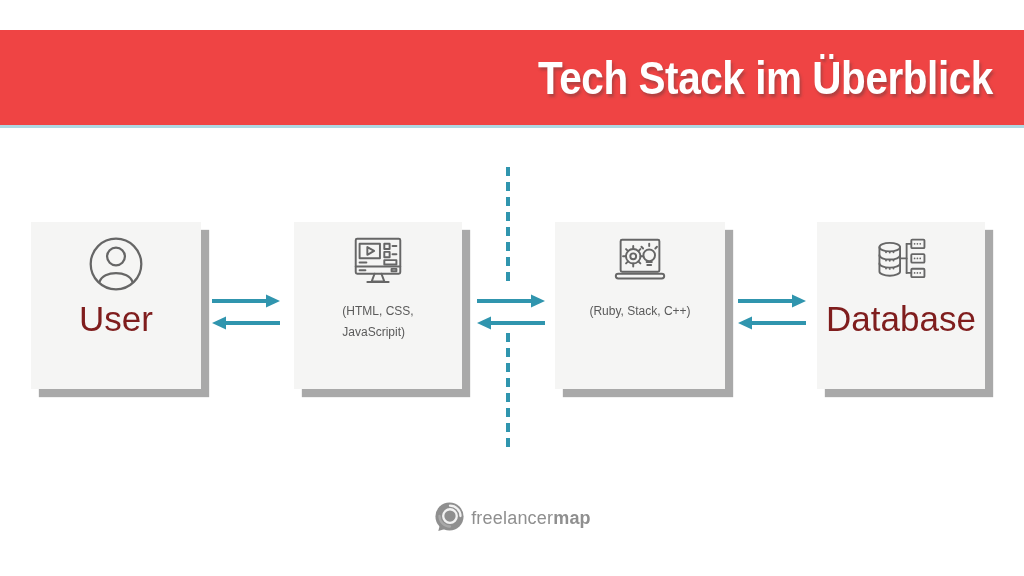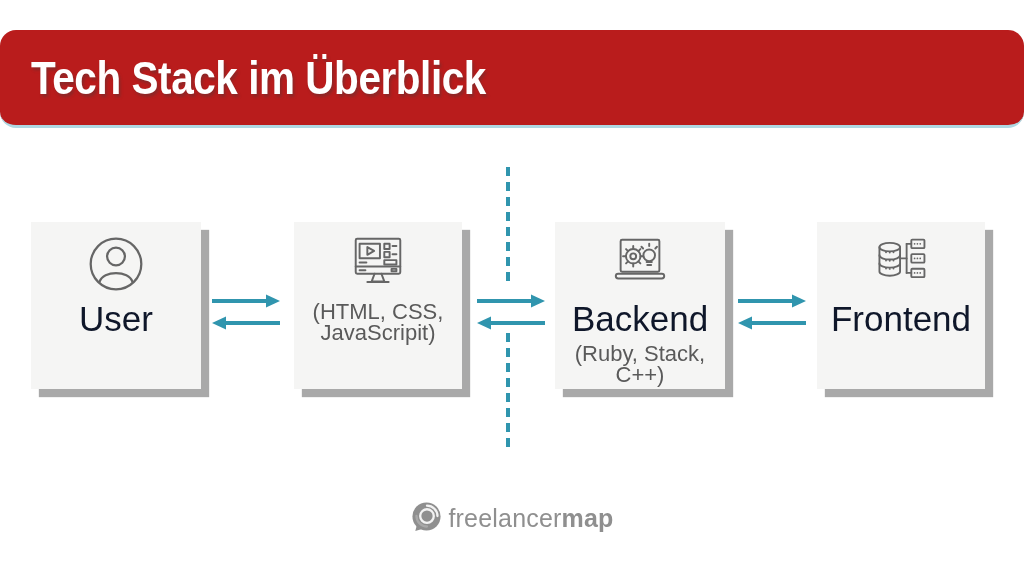--- a/index.html
+++ b/index.html
@@ -3,22 +3,22 @@
 <meta charset="utf-8">
 <style>
   html,body{margin:0;padding:0;}
   body{
     width:1024px;height:576px;position:relative;overflow:hidden;
     background:#ffffff;font-family:"Liberation Sans",sans-serif;
   }
   
   .banner{
     position:absolute;left:0;top:30px;width:1024px;height:95px;
-    background:#b91c1c;border-bottom:3px solid #AFD8E2;
-    display:flex;align-items:center;justify-content:flex-start;border-radius:16px;
+    background:#ef4444;border-bottom:3px solid #AFD8E2;
+    display:flex;align-items:center;justify-content:flex-end;
   }
   .banner-title{
     color:#ffffff;font-weight:700;font-size:46px;letter-spacing:-0.5px;
     transform:scaleX(0.88);transform-origin:center;
     text-shadow:2px 3px 3px rgba(60,60,60,0.35);
     white-space:nowrap;
   }
   
   .node{
     position:absolute;top:222px;height:167px;background:#F5F5F4;
@@ -26,24 +26,24 @@
     display:flex;flex-direction:column;align-items:center;box-sizing:border-box;
   }
   .node-user{left:31px;width:170px;}
   .node-frontend{left:294px;width:168px;}
   .node-backend{left:555px;width:170px;}
   .node-database{left:817px;width:168px;}
   .icon-wrap{
     height:68px;margin-top:8px;display:flex;align-items:center;justify-content:center;
   }
   .node-label{
-    font-size:35px;color:#0f172a;line-height:42px;white-space:nowrap;
+    font-size:35px;color:#7f1d1d;line-height:42px;white-space:nowrap;
   }
   .node-sub{
-    margin-top:3px;font-size:22px;line-height:21px;color:#5A5A5A;text-align:center;
+    margin-top:3px;font-size:12px;line-height:21px;color:#5A5A5A;
   }
   .node-sub span{display:block;}
   svg.lineicon{stroke:#666666;fill:none;stroke-width:2;stroke-linecap:round;stroke-linejoin:round;}
   svg.lineicon .filldot{fill:#666666;stroke:none;}
   
   .arrow-pair{position:absolute;top:289px;width:70px;height:46px;}
   .arrow-pair-1{left:211px;}
   .arrow-pair-2{left:476px;}
   .arrow-pair-3{left:737px;}
   .arrow-pair svg{display:block;}
@@ -54,21 +54,21 @@
     position:absolute;left:506px;width:4px;
     background:repeating-linear-gradient(180deg,#3095AE 0 9px,transparent 9px 15px);
   }
   .divider-top{top:167px;height:118px;}
   .divider-bottom{top:333px;height:118px;}
   
   .footer-logo{
     position:absolute;left:0;top:500px;width:1024px;height:36px;
     display:flex;align-items:center;justify-content:center;gap:5px;
   }
-  .brand-text{font-size:25px;color:#8F8F8F;letter-spacing:0.2px;}
+  .brand-text{font-size:18px;color:#8F8F8F;letter-spacing:0.2px;}
   .brand-text b{font-weight:700;color:#8F8F8F;}
 </style>
 </head>
 <body>
 
 <div class="banner">
   <div class="banner-title">Tech Stack im Überblick</div>
 </div>
 
 <div class="divider-seg divider-top"></div>
@@ -126,21 +126,20 @@
       <line x1="17.6" y1="31.4" x2="19.7" y2="29.3"></line>
       <line x1="30.3" y1="18.7" x2="32.4" y2="16.6"></line>
       <circle cx="41.5" cy="23" r="6"></circle>
       <line x1="38.8" y1="30" x2="44.2" y2="30"></line>
       <line x1="39.5" y1="33" x2="43.5" y2="33"></line>
       <line x1="41.5" y1="13.5" x2="41.5" y2="11"></line>
       <line x1="35.2" y1="16" x2="33.5" y2="14.2"></line>
       <line x1="47.8" y1="16" x2="49.5" y2="14.2"></line>
     </svg>
   </div>
-  <div class="node-label">Backend</div>
   <div class="node-sub">
     <span>(Ruby, Stack, C++)</span>
   </div>
 </div>
 
 <div class="node node-database">
   <div class="icon-wrap">
     <svg class="lineicon" width="60" height="60" viewBox="0 0 64 64">
       <ellipse cx="20" cy="14" rx="11" ry="4.5"></ellipse>
       <path d="M9 14 V 40 a11 4.5 0 0 0 22 0 V 14"></path>
@@ -166,21 +165,21 @@
         <circle class="filldot" cx="49.5" cy="10.5" r="0.9"></circle>
         <circle class="filldot" cx="52.5" cy="10.5" r="0.9"></circle>
       <circle class="filldot" cx="46.5" cy="26" r="0.9"></circle>
         <circle class="filldot" cx="49.5" cy="26" r="0.9"></circle>
         <circle class="filldot" cx="52.5" cy="26" r="0.9"></circle>
       <circle class="filldot" cx="46.5" cy="41.5" r="0.9"></circle>
         <circle class="filldot" cx="49.5" cy="41.5" r="0.9"></circle>
         <circle class="filldot" cx="52.5" cy="41.5" r="0.9"></circle>
     </svg>
   </div>
-  <div class="node-label">Frontend</div>
+  <div class="node-label">Database</div>
 </div>
 
 <div class="arrow-pair arrow-pair-1">
   <svg width="70" height="46" viewBox="0 0 70 46">
     <g>
         <line x1="1" y1="12" x2="57" y2="12"></line>
         <polygon points="55,5.5 69,12 55,18.5"></polygon>
       </g>
     <g>
         <line x1="69" y1="34" x2="13" y2="34"></line>

